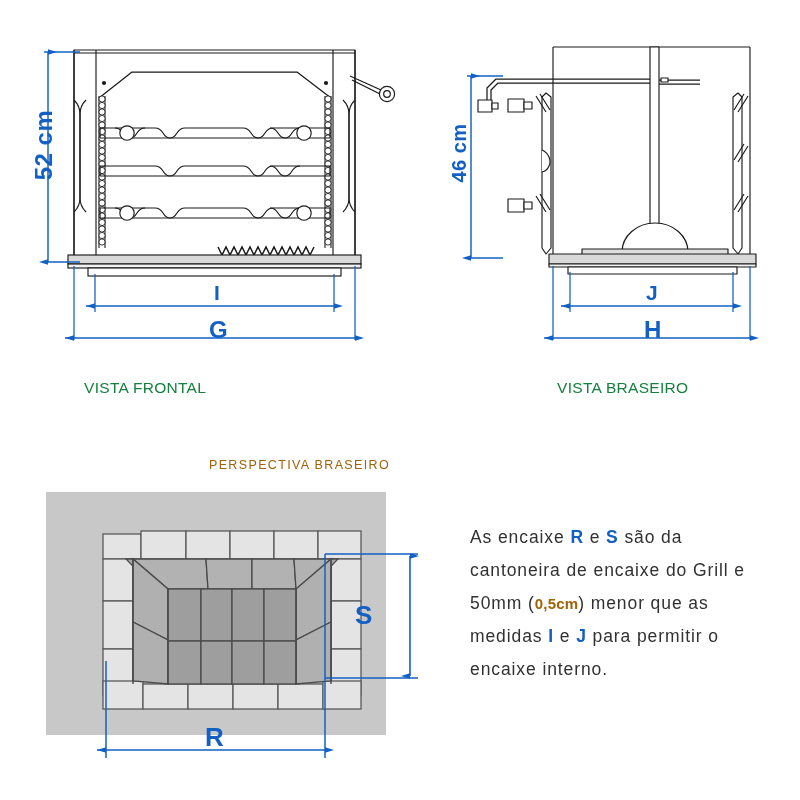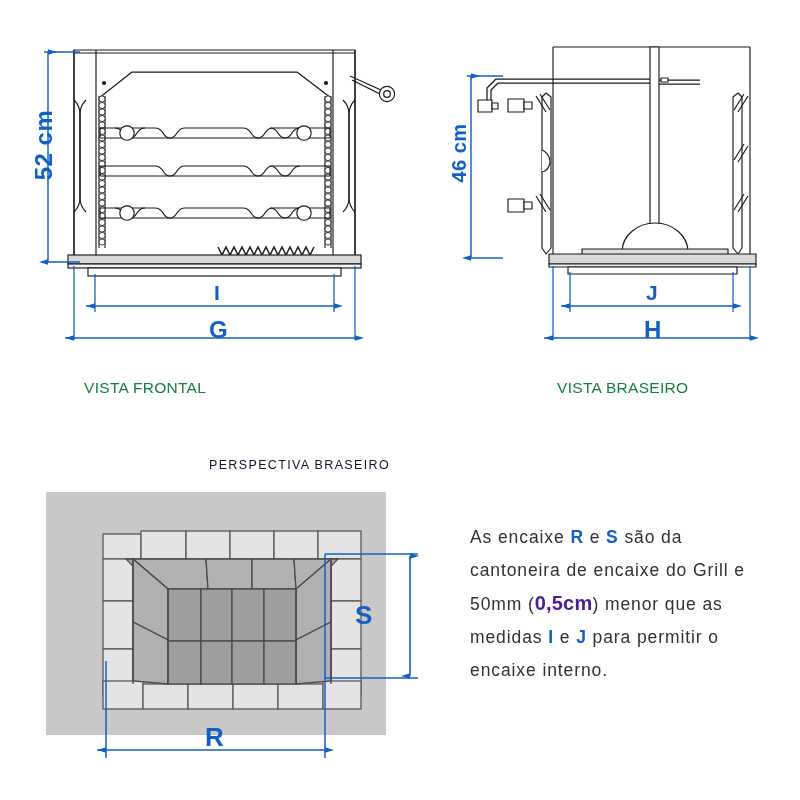--- a/index.html
+++ b/index.html
@@ -41,21 +41,21 @@
   }
   #caption-frontal { left: 84px;  top: 379px; }
   #caption-lateral { left: 557px; top: 379px; }
 
   .persp-title {
     position: absolute;
     left: 209px;
     top: 458px;
     font-size: 12.5px;
     letter-spacing: 1.35px;
-    color: #0f172a;
+    color: #a16207;
     white-space: nowrap;
   }
 
   
   .dimlabel {
     position: absolute;
     color: #1260c4;
     font-weight: bold;
     white-space: nowrap;
     line-height: 1;
@@ -82,23 +82,23 @@
     font-size: 17.5px;
     line-height: 33px;
     letter-spacing: 0.9px;
     color: #313131;
   }
   .note b {
     color: #1260c4;
     font-weight: bold;
   }
   .note .small-blue {
-    color: #4c1d95;
+    color: #a16207;
     font-weight: bold;
-    font-size: 20px;
+    font-size: 15px;
     letter-spacing: 0.2px;
   }
 </style>
 </head>
 <body>
 
 <div class="stage">
 
   <svg class="drawing" viewBox="0 0 800 800">
     <defs>

